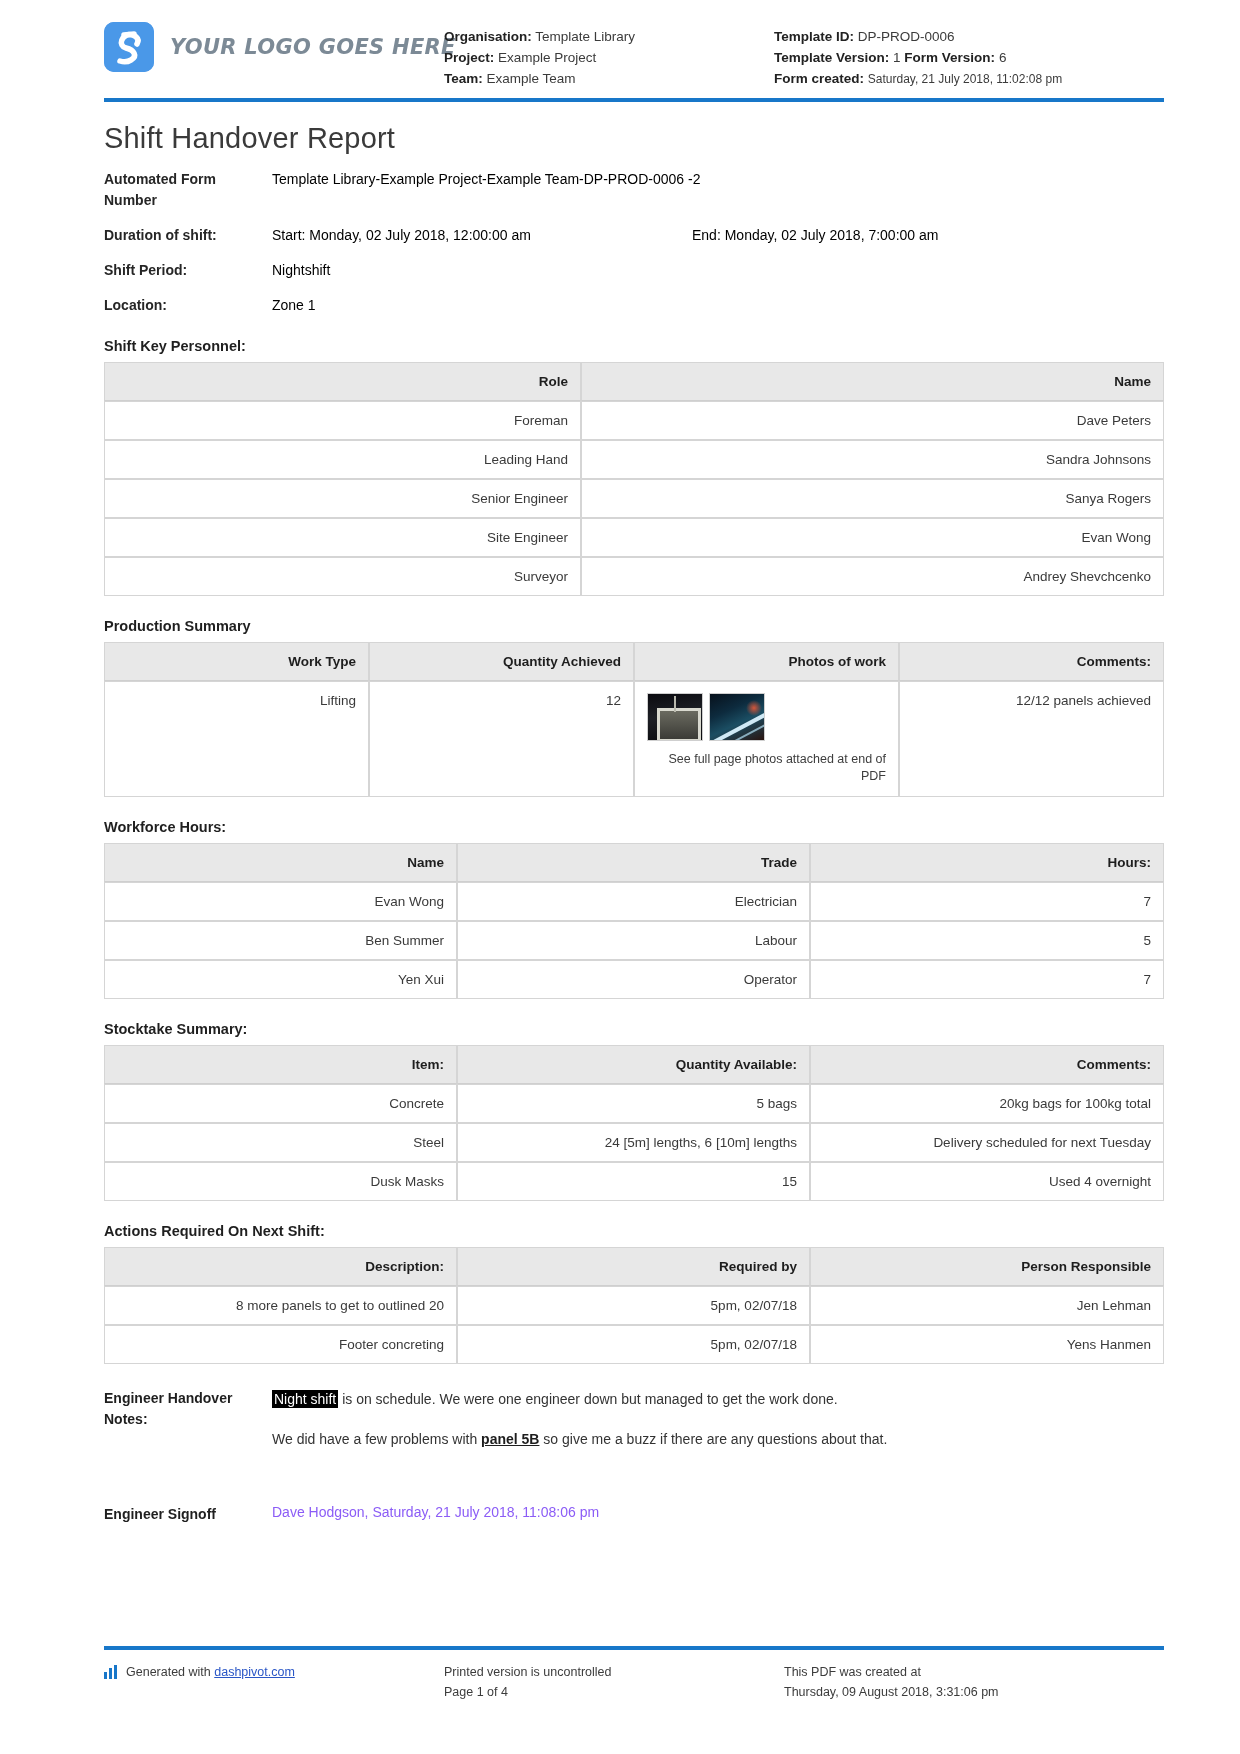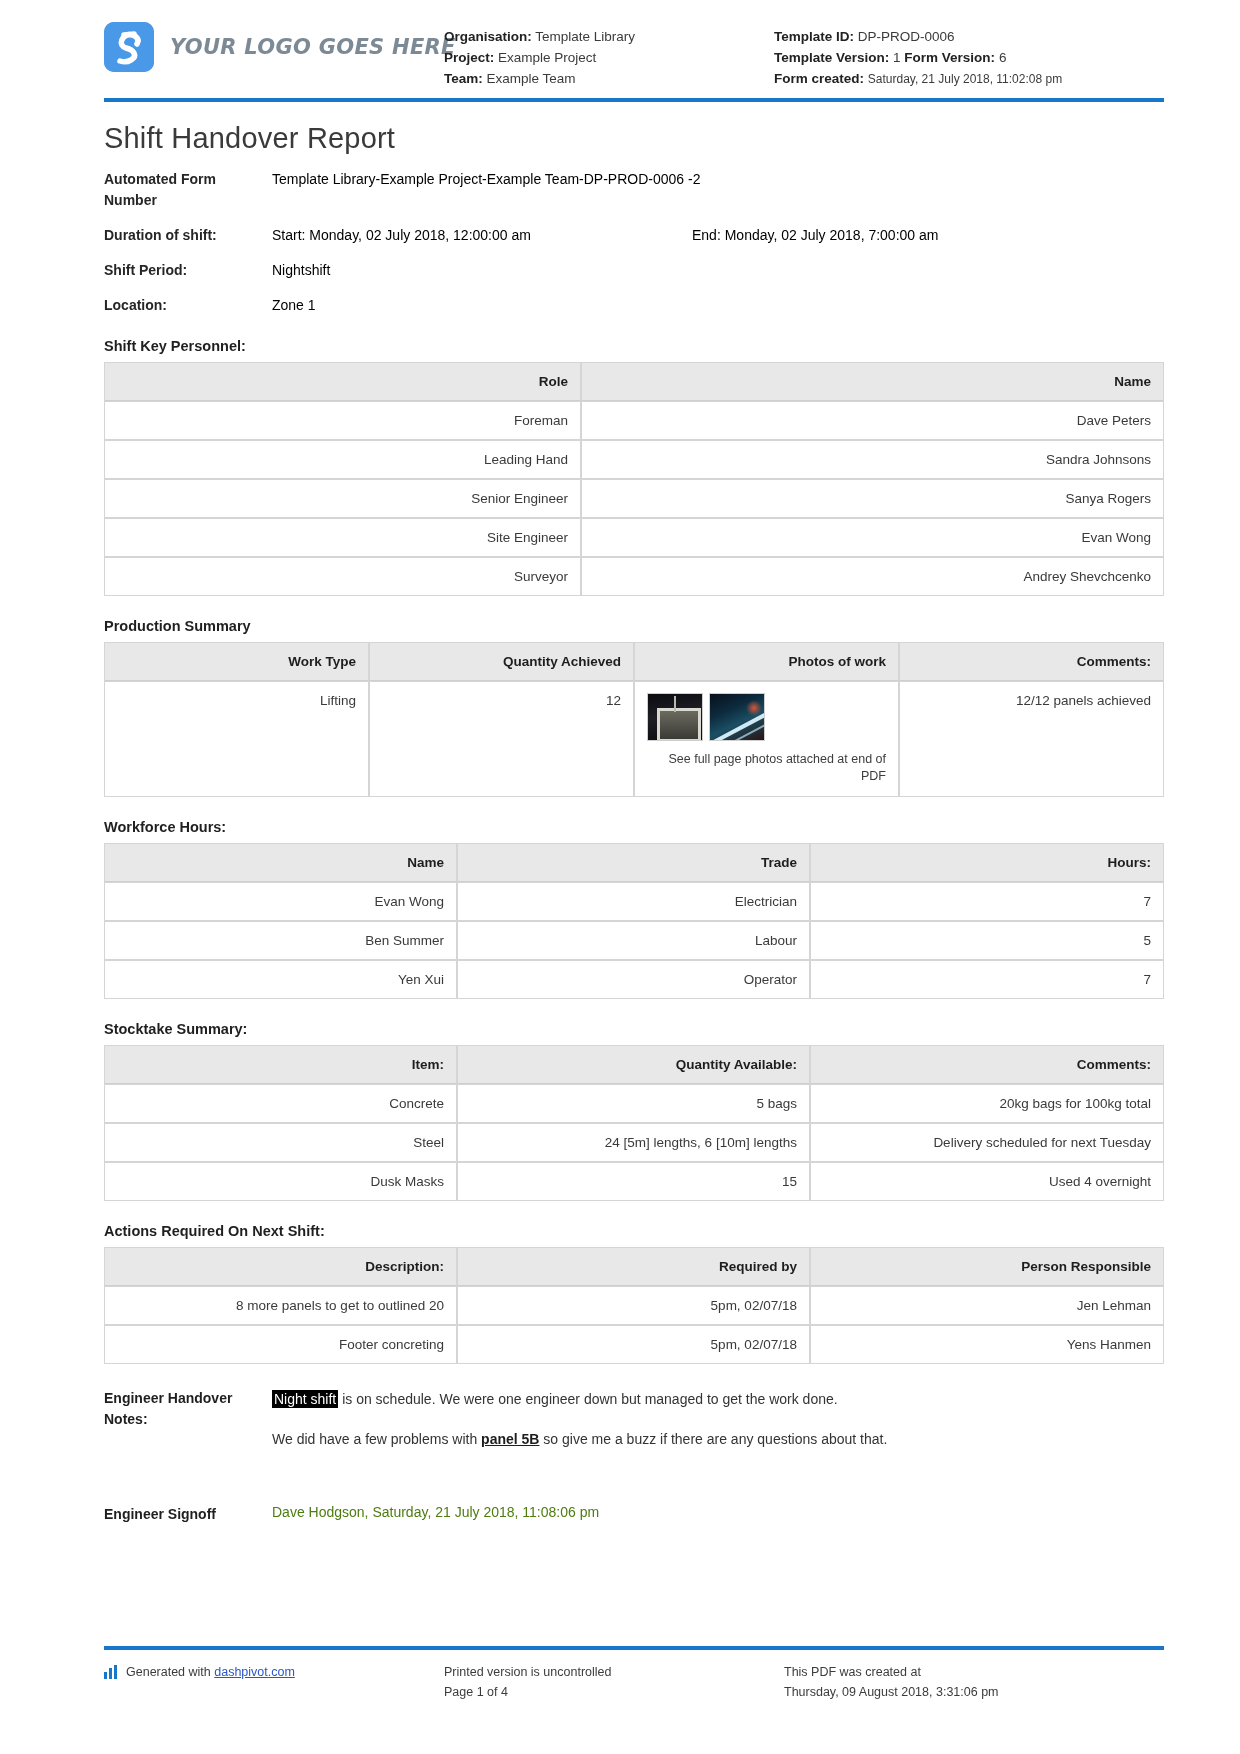--- a/index.html
+++ b/index.html
@@ -181,21 +181,21 @@
     color: #1f1f1f;
     line-height: 21px;
   }
   .notes-body { flex: 1 1 auto; line-height: 22px; color: #333; }
   .notes-body p { margin: 0 0 18px 0; }
   .hl-invert { background: #000; color: #fff; padding: 1px 2px; }
   .bold-underline { font-weight: bold; text-decoration: underline; color:#1d1d1d;text-align:right; }
 
   .signoff-row { display:flex; margin-top: 36px; font-size: 14px; }
   .signoff-label { flex: 0 0 168px; font-weight: bold; color:#1f1f1f; line-height: 21px; }
-  .signoff-value { flex: 1 1 auto; color:#4d7c0f; }
+  .signoff-value { flex: 1 1 auto; color:#8b5cf6; }
 
   
   .doc-footer {
     position: absolute;
     left: 90px;
     right: 90px;
     bottom: 52px;
   }
   .footer-rule { height: 4px; background: #1877c9; margin-bottom: 12px; }
   .footer-cols { display: flex; font-size: 12.5px; color: #3c3c3c; line-height: 20px; }

